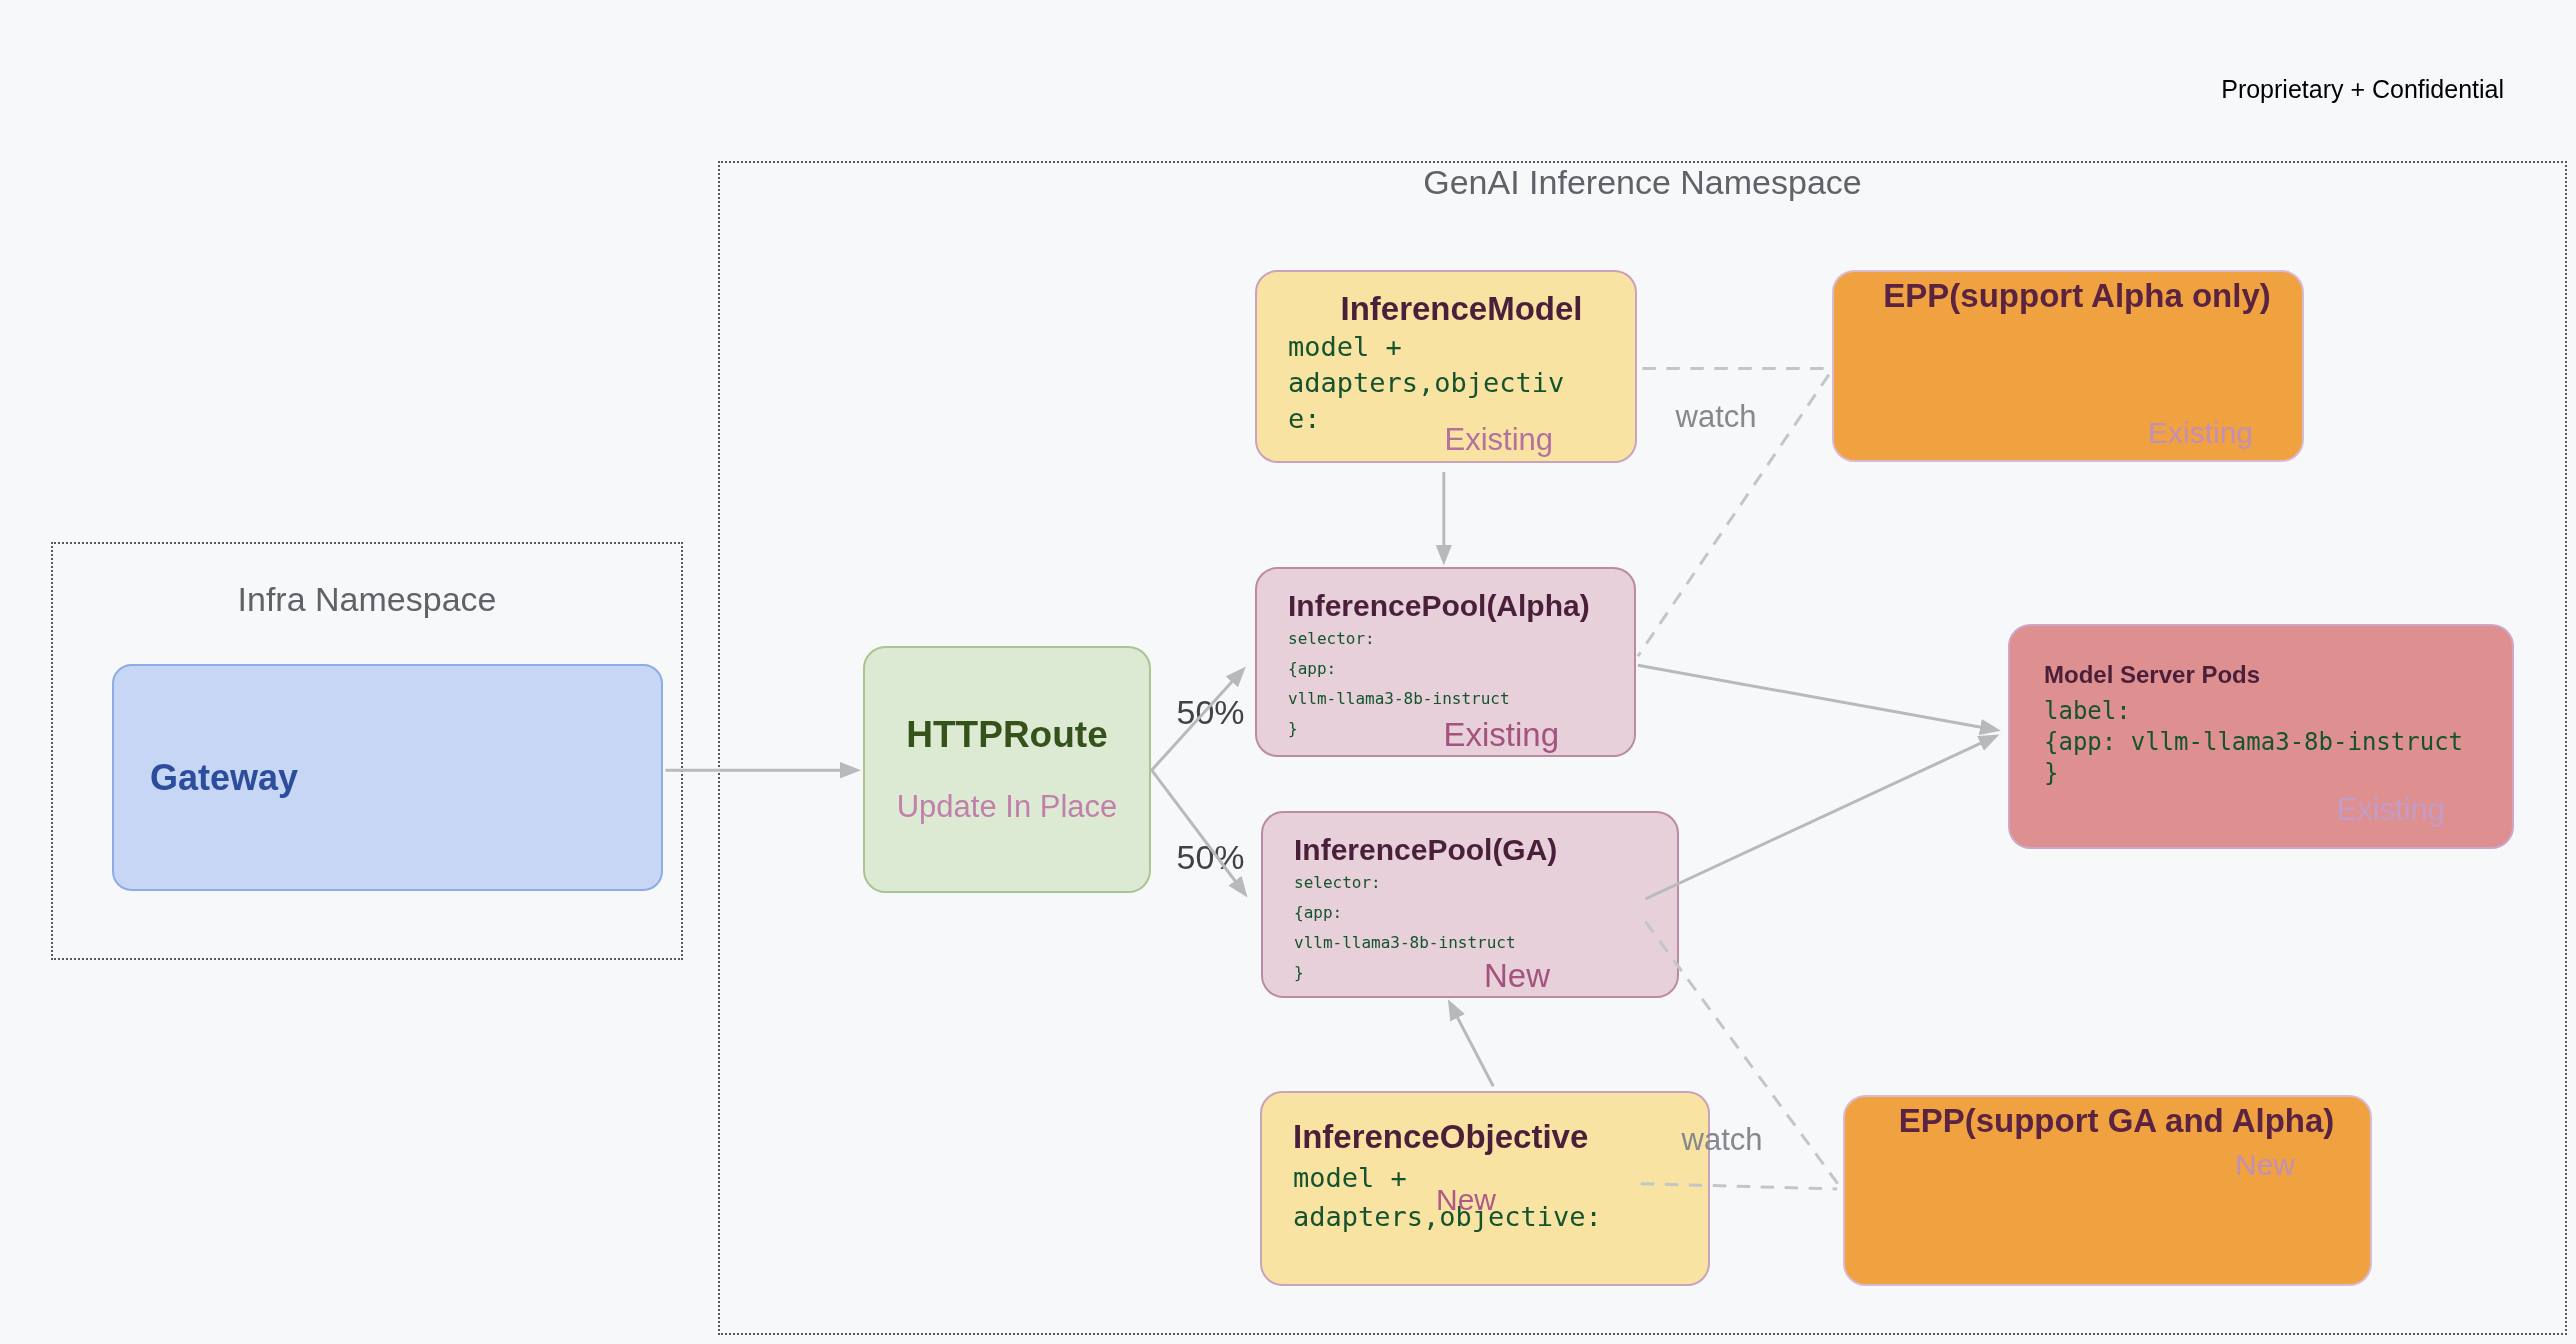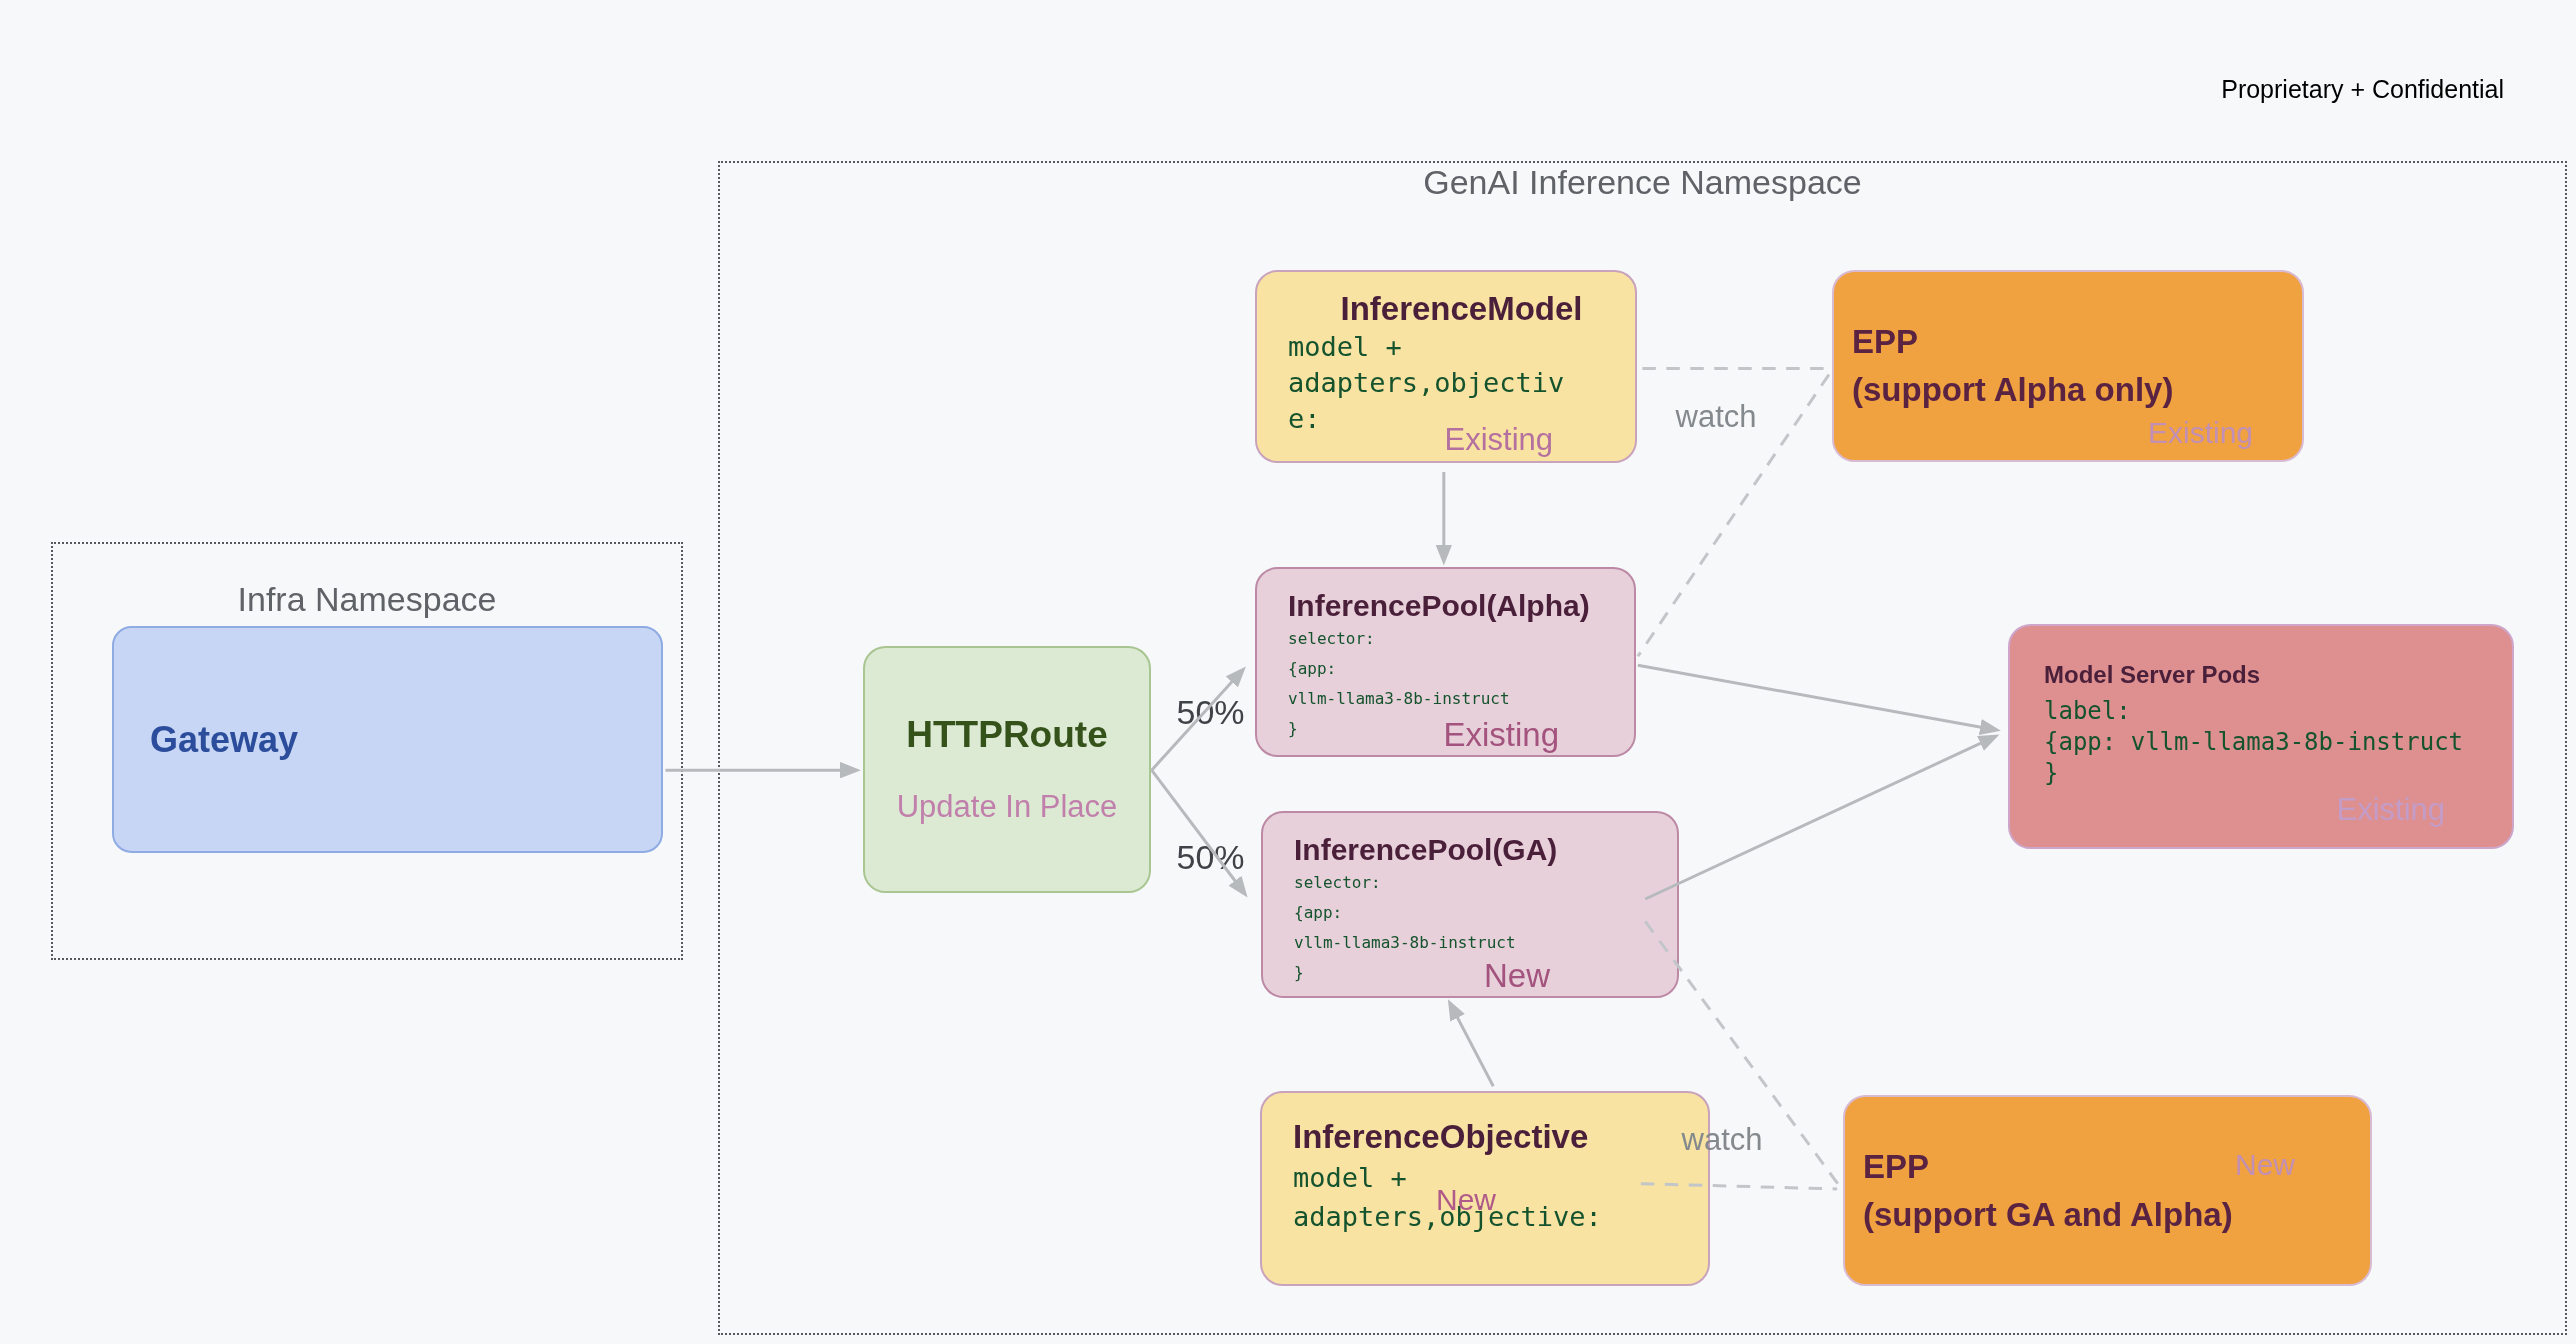--- a/index.html
+++ b/index.html
@@ -15,41 +15,41 @@
   .ns.infra{left:51px;top:542px;width:628px;height:414px;}
   .ns.infra .ns-title{margin-top:36px;}
   .ns.genai{left:718px;top:161px;width:1845px;height:1170px;}
   .ns.genai .ns-title{}
   
   .node{position:absolute;box-sizing:border-box;border-radius:22.5px;}
   .t{font-weight:bold;color:#4a1f3a;}
   .code{font-family:"DejaVu Sans Mono","Liberation Mono",monospace;color:#14532d;}
   .badge{position:absolute;}
   
-  .gateway{left:112px;top:626px;width:551px;height:227px;background:#c6d6f4;border:2.2px solid #8fabe3;
+  .gateway{left:112px;top:664px;width:551px;height:227px;background:#c6d6f4;border:2.2px solid #8fabe3;
     border-radius:19.5px;display:flex;align-items:center;padding-left:36px;}
   .gateway .t{font-size:36px;color:#2c4d9c;}
   
   .httproute{left:863px;top:646px;width:288px;height:247px;background:#dcead3;border:2.2px solid #a9c591;
     display:flex;flex-direction:column;align-items:center;justify-content:center;gap:33px;text-align:center;}
   .httproute .t{font-size:37px;color:#35521b;}
   .httproute .sub{font-size:31px;color:#c17fab;}
   
   .yellow{background:#f8e3a3;border:2.2px solid #c9a2bc;}
   .im{left:1255px;top:270px;width:382px;height:193px;padding:16.5px 0 0 31px;}
   .im .t{font-size:33px;line-height:40px;text-align:center;}
   .im .code{font-size:27px;line-height:36px;}
   .im .badge{right:82px;bottom:3px;font-size:31px;color:#b4719f;}
   .io{left:1260px;top:1091px;width:450px;height:195px;padding:22.5px 0 0 31px;}
   .io .t{font-size:33px;line-height:42px;}
   .io .code{font-size:27px;line-height:39px;}
   .io .badge{left:174px;top:90px;font-size:30px;color:#b05a8a;}
   
   .orange{background:#f0a140;border:2.2px solid #d9bad3;}
-  .epp{display:flex;flex-direction:column;justify-content:center;padding-left:18px;}
+  .epp{display:flex;justify-content:center;padding-left:18px;}
   .epp .t{font-size:33px;line-height:48px;color:#5a2342;}
   .epp-alpha{left:1832px;top:270px;width:472px;height:192px;}
   .epp-alpha .badge{right:49px;bottom:10.5px;font-size:30px;color:#c28fb5;}
   .epp-ga{left:1843px;top:1095px;width:529px;height:191px;}
   .epp-ga .badge{right:75px;top:51px;font-size:30px;color:#c28fb5;}
   
   .pool{background:#e7d0da;border:2.2px solid #bd8aa6;padding:18px 0 0 31px;}
   .pool .t{font-size:30px;line-height:37px;}
   .pool .code{font-size:16px;line-height:30px;}
   .pool .badge{font-size:33px;color:#a3537d;}

